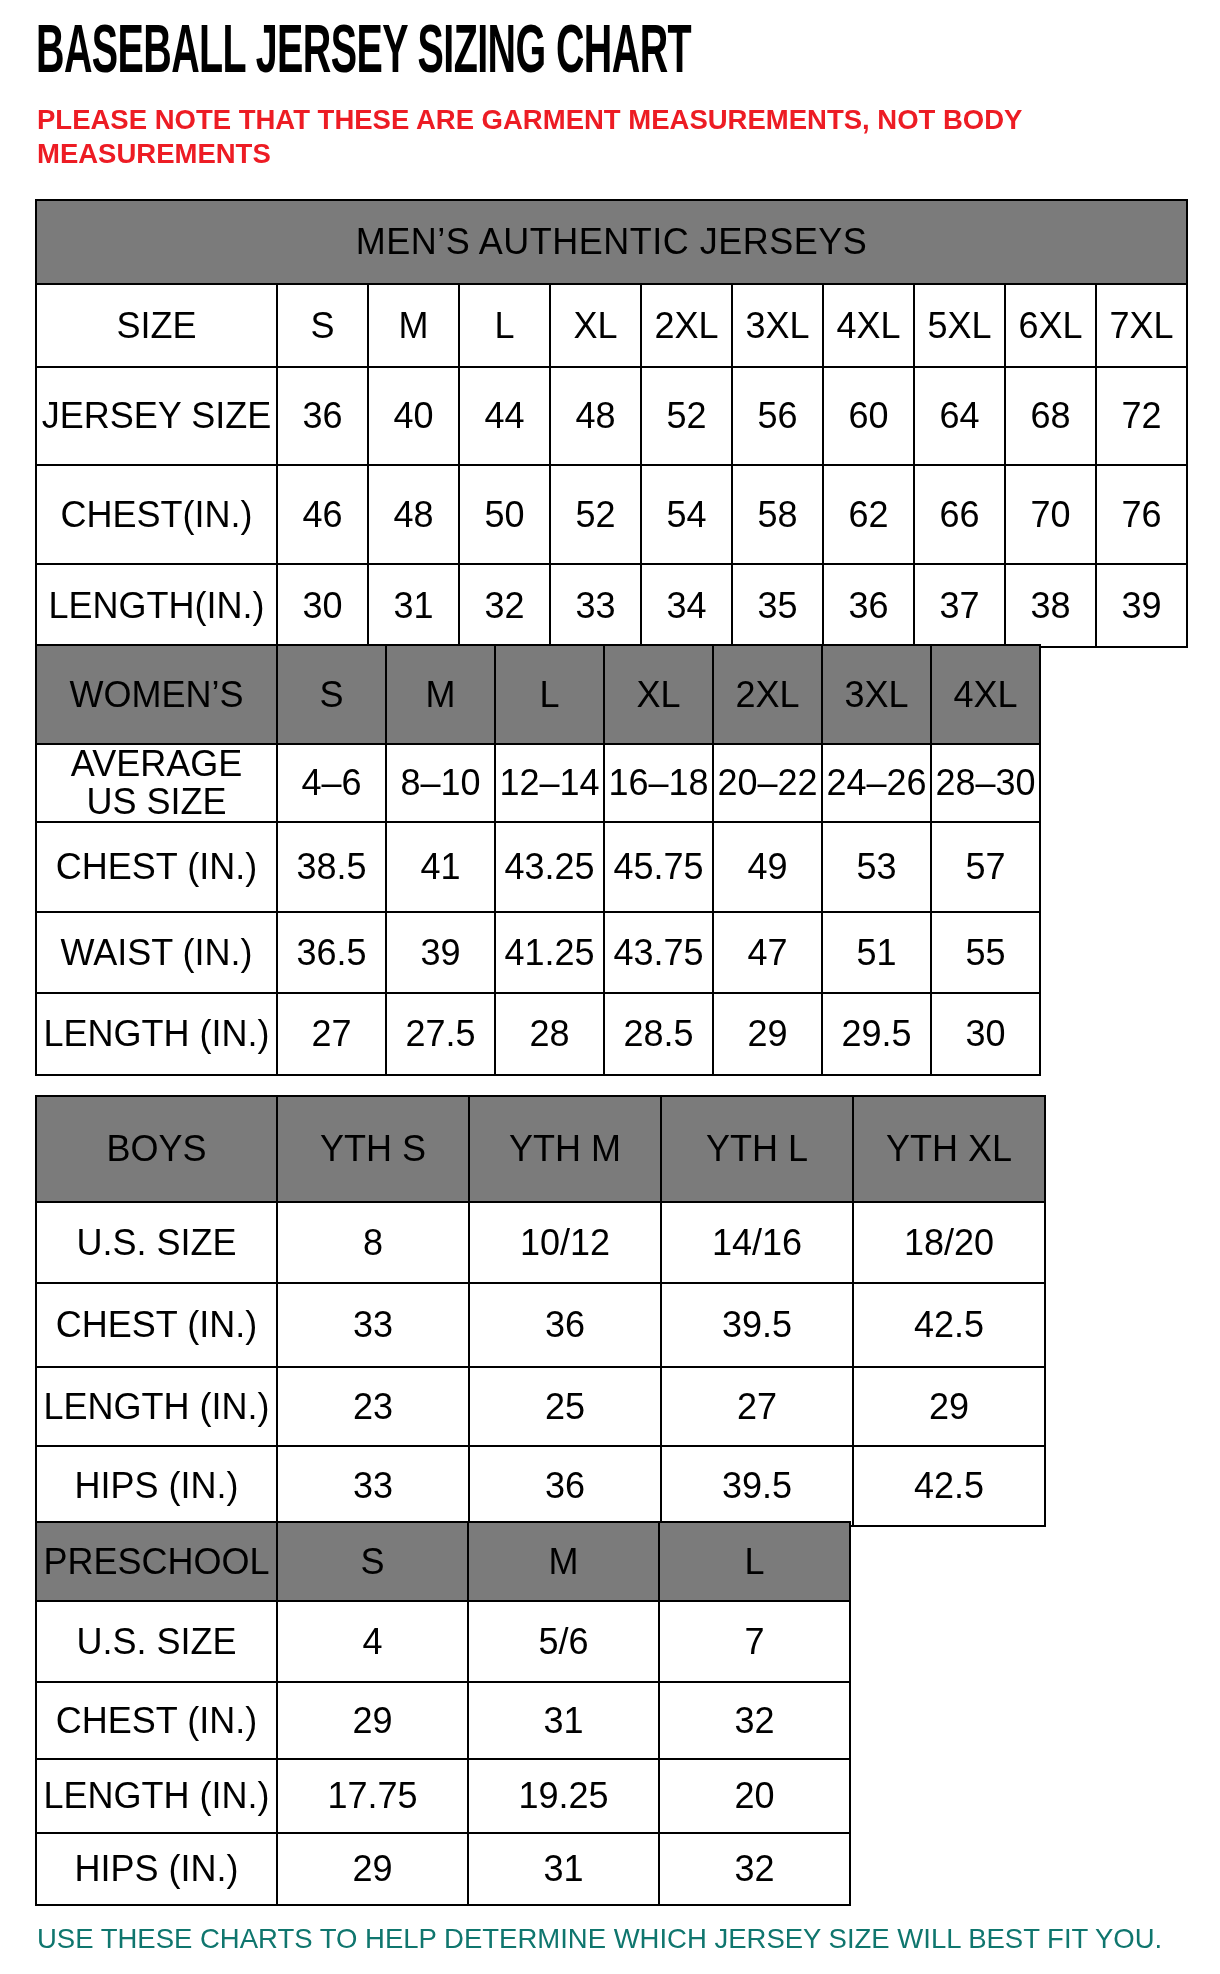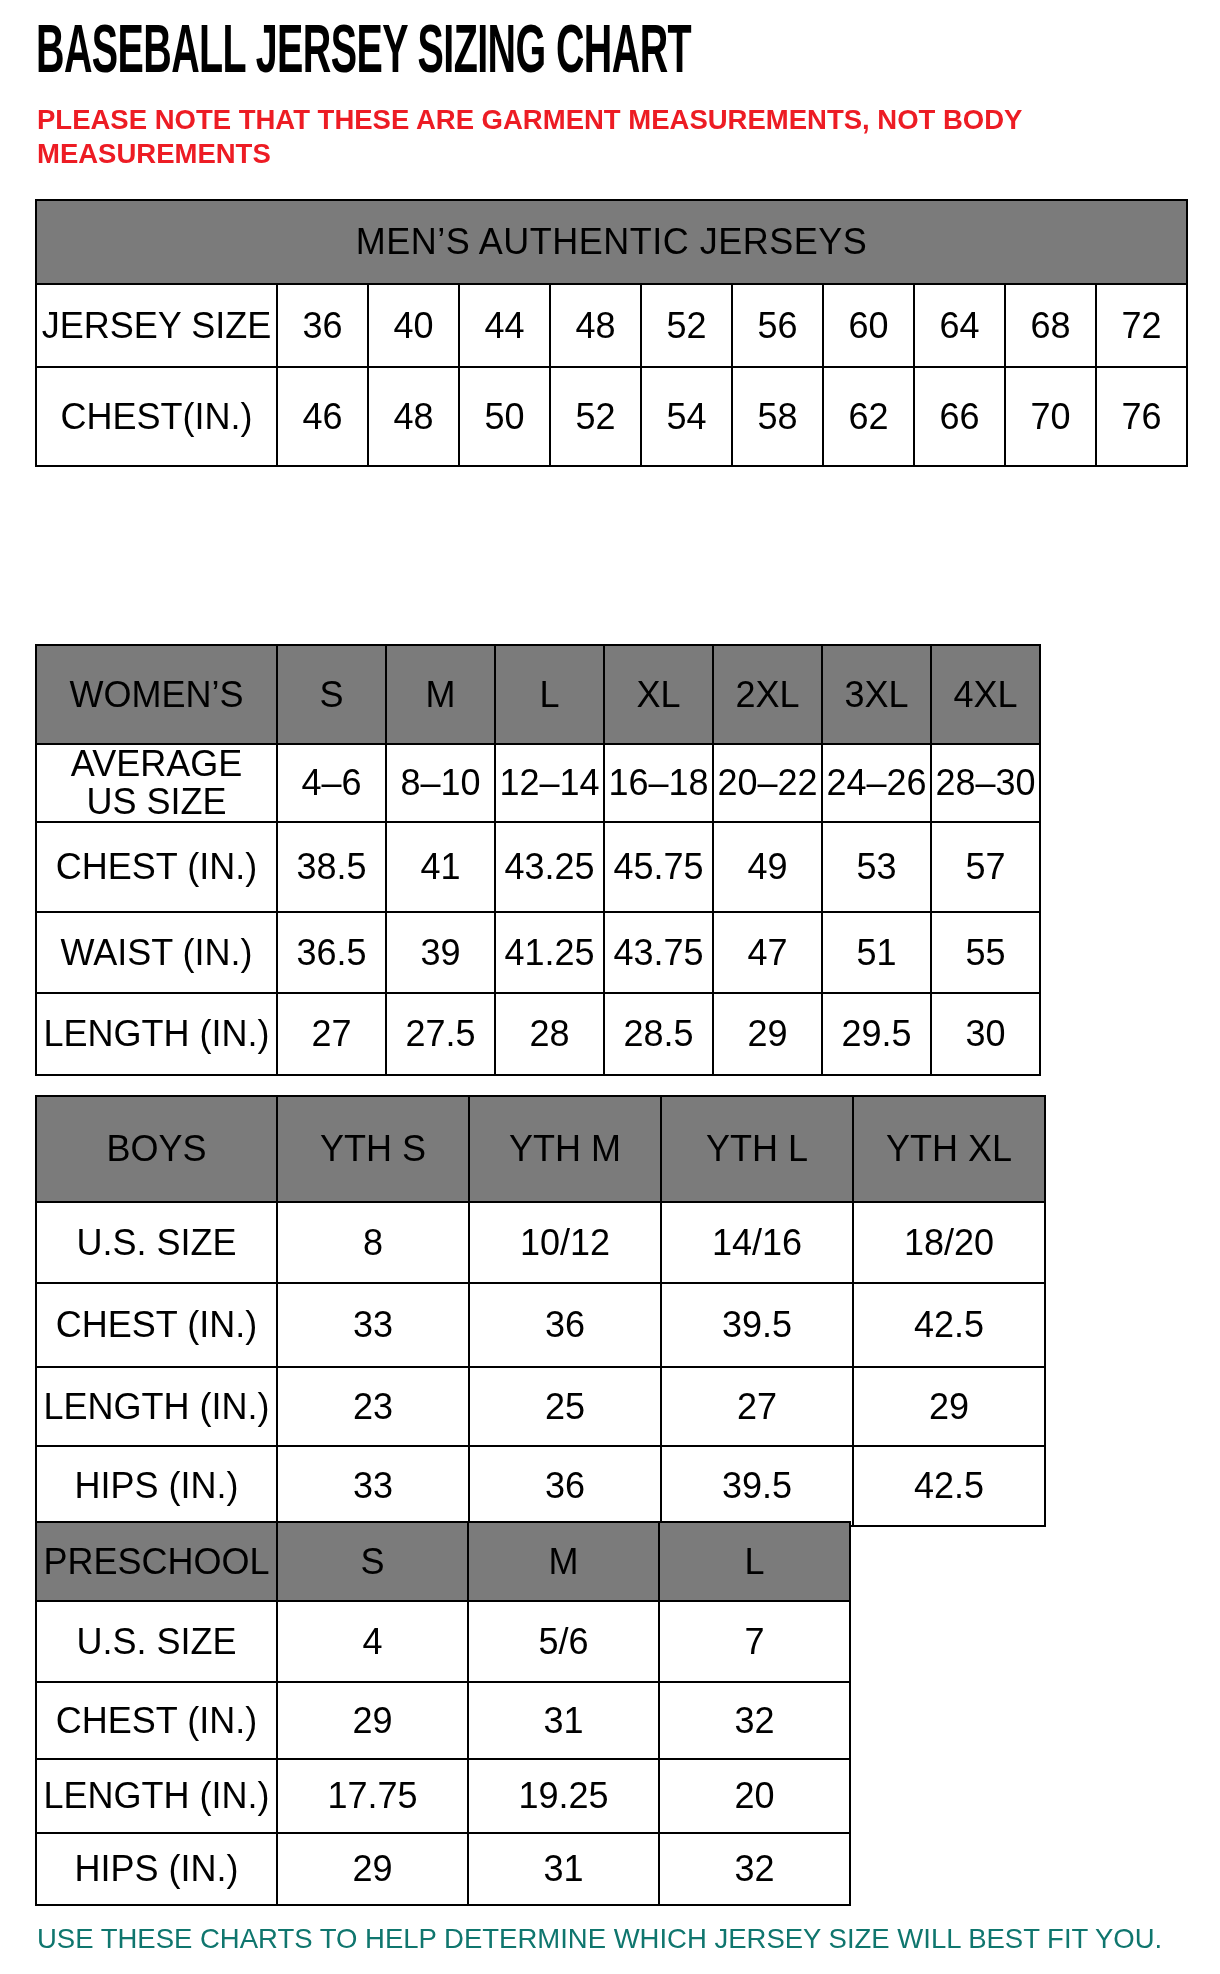--- a/index.html
+++ b/index.html
@@ -56,20 +56,33 @@
         <col style="width:91px">
         <col style="width:91px">
         <col style="width:91px">
         <col style="width:91px">
     </colgroup>
     <tbody>
         <tr style="height:84px">
       <td colspan="11" class="gray banner-cell">MEN’S AUTHENTIC JERSEYS</td>
     </tr>
     <tr style="height:83px">
+      <td class="lbl">SIZE</td>
+      <td>S</td>
+      <td>M</td>
+      <td>L</td>
+      <td>XL</td>
+      <td>2XL</td>
+      <td>3XL</td>
+      <td>4XL</td>
+      <td>5XL</td>
+      <td>6XL</td>
+      <td>7XL</td>
+    </tr>
+    <tr style="height:98px">
       <td class="lbl">JERSEY SIZE</td>
       <td>36</td>
       <td>40</td>
       <td>44</td>
       <td>48</td>
       <td>52</td>
       <td>56</td>
       <td>60</td>
       <td>64</td>
       <td>68</td>
@@ -81,20 +94,33 @@
       <td>48</td>
       <td>50</td>
       <td>52</td>
       <td>54</td>
       <td>58</td>
       <td>62</td>
       <td>66</td>
       <td>70</td>
       <td>76</td>
     </tr>
+    <tr style="height:83px">
+      <td class="lbl">LENGTH(IN.)</td>
+      <td>30</td>
+      <td>31</td>
+      <td>32</td>
+      <td>33</td>
+      <td>34</td>
+      <td>35</td>
+      <td>36</td>
+      <td>37</td>
+      <td>38</td>
+      <td>39</td>
+    </tr>
   </tbody>
     </table>
 
   <table class="tbl" id="womens-table">
     <colgroup>
       <col style="width:241px">
         <col style="width:109px">
         <col style="width:109px">
         <col style="width:109px">
         <col style="width:109px">

